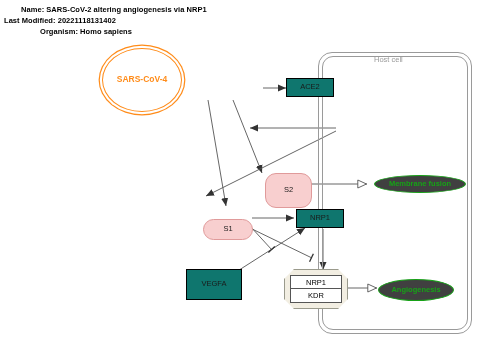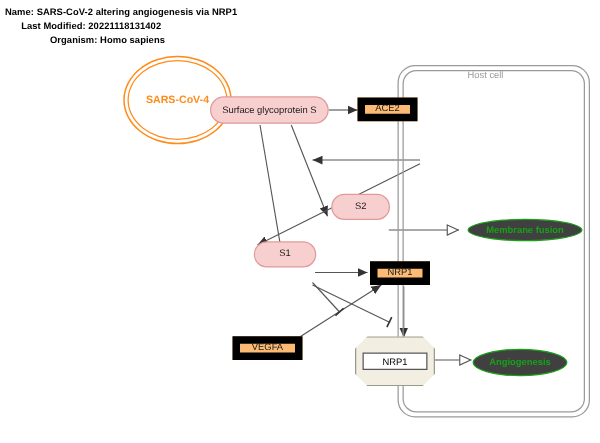--- a/index.html
+++ b/index.html
@@ -25,22 +25,22 @@
   
   .meta {
     position: absolute;
     left: 4px;
     font-size: 7.5px;
     font-weight: bold;
     color: #000000;
     white-space: nowrap;
     letter-spacing: 0.05px;
   }
-  .meta-name { top: 5px; }
-  .meta-mod  { top: 16px; margin-left: 13px; }
+  .meta-name { top: 5px; margin-left: 17px; }
+  .meta-mod  { top: 16px; }
   .meta-org  { top: 27px; margin-left: 36px; }
 
   
   #edges {
     position: absolute;
     left: 0;
     top: 0;
     width: 480px;
     height: 354px;
   }
@@ -74,22 +74,22 @@
   .gp {
     background: #f8cfcf;
     border: 1px solid #e09a9a;
     border-radius: 11px;
     color: #1a1a1a;
     z-index: 4;
   }
 
   
   .rect {
-    background: #fdba74;
-    border: 6px solid #000000;
+    background: #0f766e;
+    border: 1px solid #000000;
     color: #1a1a1a;
     z-index: 4;
   }
 
   
   .pathway {
     background: #404040;
     border: 1.2px solid #17a117;
     border-radius: 50%;
     color: #17a117;
@@ -196,34 +196,34 @@
       <line x1="250" y1="226" x2="272" y2="250" marker-end="url(#mTbar)"></line>
 
       <line x1="250" y1="228" x2="312" y2="258" marker-end="url(#mTbar)"></line>
 
       <line x1="347" y1="288" x2="377" y2="288" marker-end="url(#mOpen)"></line>
     </g>
   </svg>
 
   <div class="node virus" style="left:102px; top:48px; width:80px; height:64px;">SARS-CoV-4</div>
 
-  <div class="node gp" style="left:168px; top:77px; width:95px; height:22px;">Surface glycoprotein S</div>
 
   <div class="node rect" style="left:286px; top:78px; width:48px; height:19px;">ACE2</div>
 
 
-  <div class="node gp" style="left:265px; top:155px; width:47px; height:21px;">S2</div>
-
-  <div class="node gp" style="left:203px; top:193px; width:50px; height:21px;">S1</div>
+  <div class="node gp" style="left:265px; top:173px; width:47px; height:35px;">S2</div>
+
+  <div class="node gp" style="left:203px; top:219px; width:50px; height:21px;">S1</div>
 
   <div class="node rect" style="left:296px; top:209px; width:48px; height:19px;">NRP1</div>
 
-  <div class="node rect" style="left:186px; top:269px; width:56px; height:19px;">VEGFA</div>
+  <div class="node rect" style="left:186px; top:269px; width:56px; height:31px;">VEGFA</div>
 
   <div class="node pathway" style="left:374px; top:175px; width:92px; height:18px;">Membrane fusion</div>
 
   <div class="node pathway" style="left:378px; top:279px; width:76px; height:22px;">Angiogenesis</div>
 
   <div class="complex" style="left:284px; top:269px; width:64px; height:40px;">
     <div class="sub">NRP1</div>
+    <div class="sub">KDR</div>
   </div>
 
 </div>
 
 </body></html>

